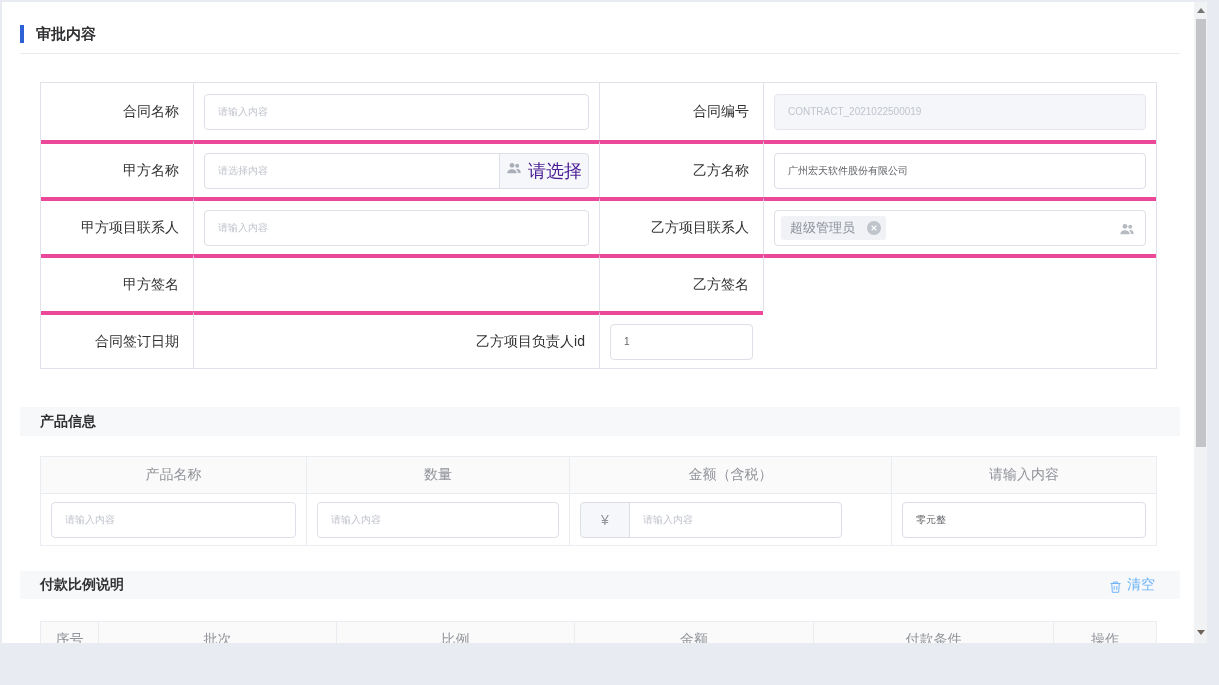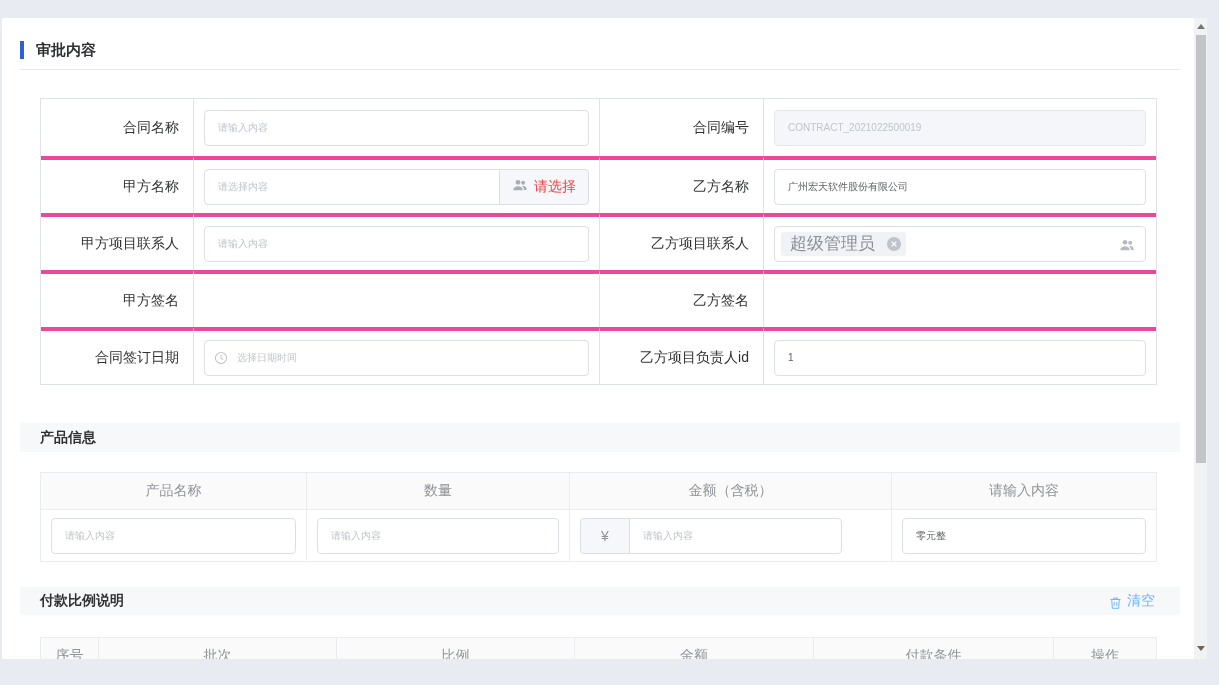--- a/index.html
+++ b/index.html
@@ -4,21 +4,21 @@
 <style>
   * { margin:0; padding:0; box-sizing:border-box; }
   html,body { width:1219px; height:685px; overflow:hidden; }
   body {
     background:#e8ebf2;
     font-family:"Liberation Sans", sans-serif;
     position:relative;
     color:#303133;
   }
   .card {
-    position:absolute; left:2px; top:18px; width:1205px; height:641px;
+    position:absolute; left:2px; top:2px; width:1205px; height:641px;
     background:#ffffff; overflow:hidden;
   }
   
   .sec-head { position:absolute; left:18px; top:22px; height:20px; display:flex; align-items:center; }
   .sec-head .bluebar { width:4px; height:18px; background:#2f61d6; margin-right:12px; }
   .sec-head .txt { font-size:15px; font-weight:bold; color:#303133; }
   .divider { position:absolute; left:18px; top:51px; width:1160px; height:1px; background:#eaeaec; }
 
   
   .form-table {
@@ -39,31 +39,31 @@
   }
   .inp::placeholder { color:#c0c4cc; }
   .inp.disabled { background:#f4f6fa; border-color:#e4e7ed; color:#c0c4cc; }
 
   .igroup { display:flex; width:100%; }
   .igroup .inp { border-radius:4px 0 0 4px; flex:1; }
   .append {
     width:90px; height:36px; margin-left:-1px; background:#f5f7fa;
     border:1px solid #dcdfe6; border-radius:0 4px 4px 0;
     display:flex; align-items:center; justify-content:center; gap:6px;
-    font-size:14px; color:#ef4444; cursor:pointer;
+    font-size:18px; color:#4c1d95; cursor:pointer;
   }
   .append svg { color:#a9aeb8; }
 
   .selbox {
     position:relative; width:100%; height:36px; border:1px solid #dcdfe6; border-radius:4px;
     display:flex; align-items:center; padding:0 32px 0 6px; background:#fff;
   }
   .tag {
     display:inline-flex; align-items:center; gap:12px; height:24px; padding:0 5px 0 9px;
-    background:#f0f2f5; border-radius:3px; font-size:17px; color:#8a8f99;
+    background:#f0f2f5; border-radius:3px; font-size:13px; color:#8a8f99;
   }
   .selbox .people-right { position:absolute; right:10px; top:10px; color:#b6bac1; }
 
   .date-wrap { position:relative; width:100%; }
   .date-wrap .inp { padding-left:32px; }
   .date-wrap .clock { position:absolute; left:10px; top:11px; color:#c0c4cc; }
 
   
   .group-bar {
     position:absolute; left:18px; width:1160px; background:#f7f8fa;
@@ -180,31 +180,20 @@
         </span>
       </div>
     </div>
 
     <div class="ft-cell lbl">甲方签名</div>
     <div class="ft-cell fld"></div>
     <div class="ft-cell lbl">乙方签名</div>
     <div class="ft-cell fld"></div>
 
     <div class="ft-cell lbl">合同签订日期</div>
-    <div class="ft-cell fld">
-      <div class="date-wrap">
-        <span class="clock">
-          <svg viewBox="0 0 16 16" width="14" height="14" fill="none" stroke="currentColor" stroke-width="1.2">
-              <circle cx="8" cy="8" r="6.4"></circle>
-              <path d="M8 4.4V8.2l2.6 1.5"></path>
-            </svg>
-        </span>
-        <input class="inp" type="text" placeholder="选择日期时间" style="">
-      </div>
-    </div>
     <div class="ft-cell lbl">乙方项目负责人id</div>
     <div class="ft-cell fld">
       <input class="inp" type="text" value="1" style="">
     </div>
   </div>
 
   <div class="group-bar" style="top:405px; height:29px;">
     <span>产品信息</span>
   </div>
 

